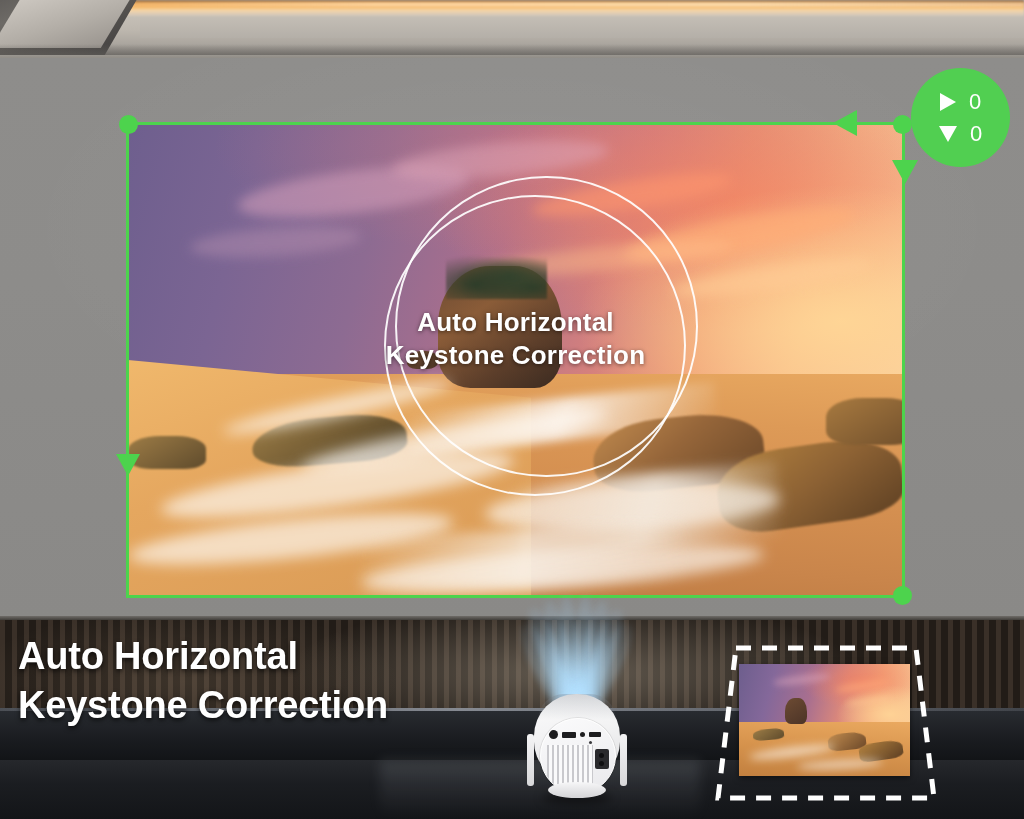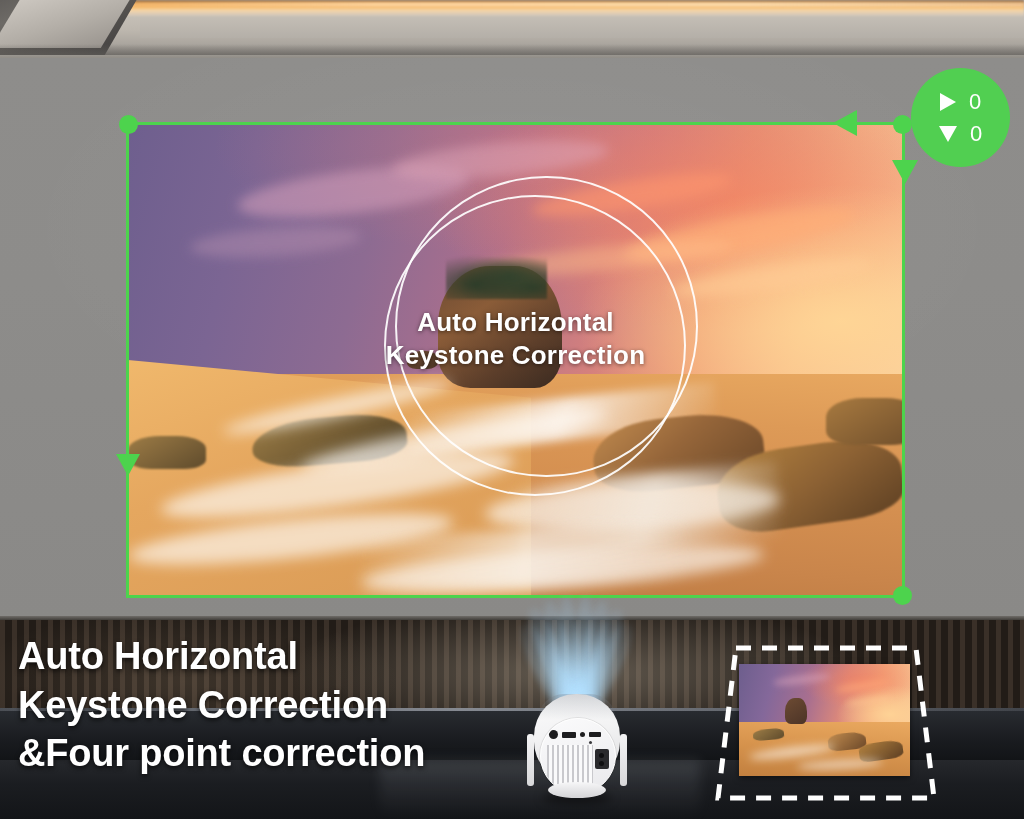--- a/index.html
+++ b/index.html
@@ -365,16 +365,15 @@
       <div class="t-rk2"></div>
       <div class="t-rk3"></div>
       <div class="t-surf"></div>
       <div class="t-surf2"></div>
     </div>
   </div>
 
   <div class="caption">
     <div>Auto Horizontal</div>
     <div>Keystone Correction</div>
-    <div>&amp;Four point correction</div>
   </div>
 
 </div>
 
 </body></html>

